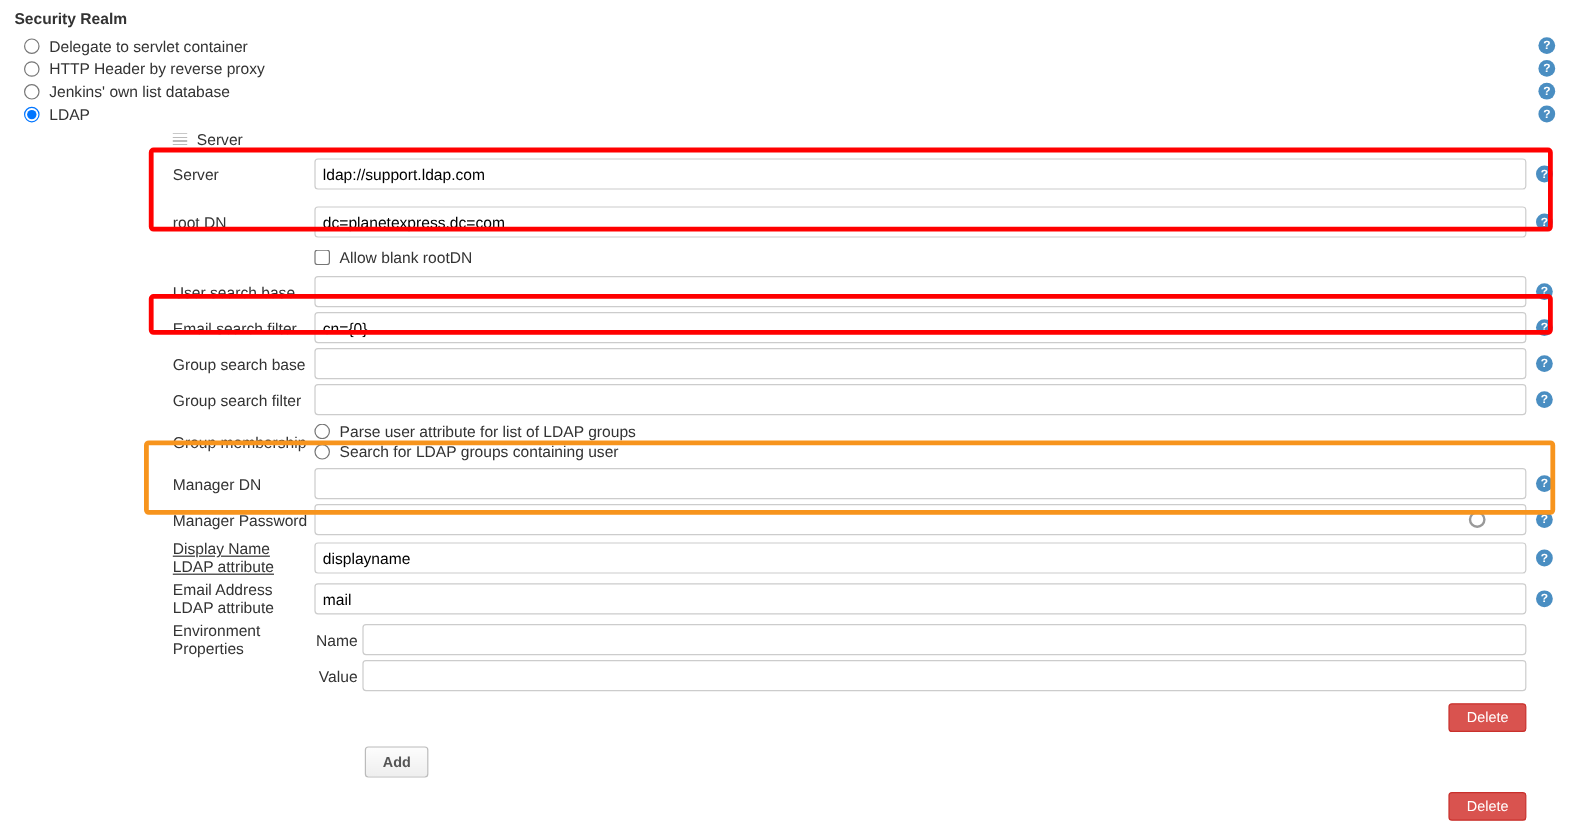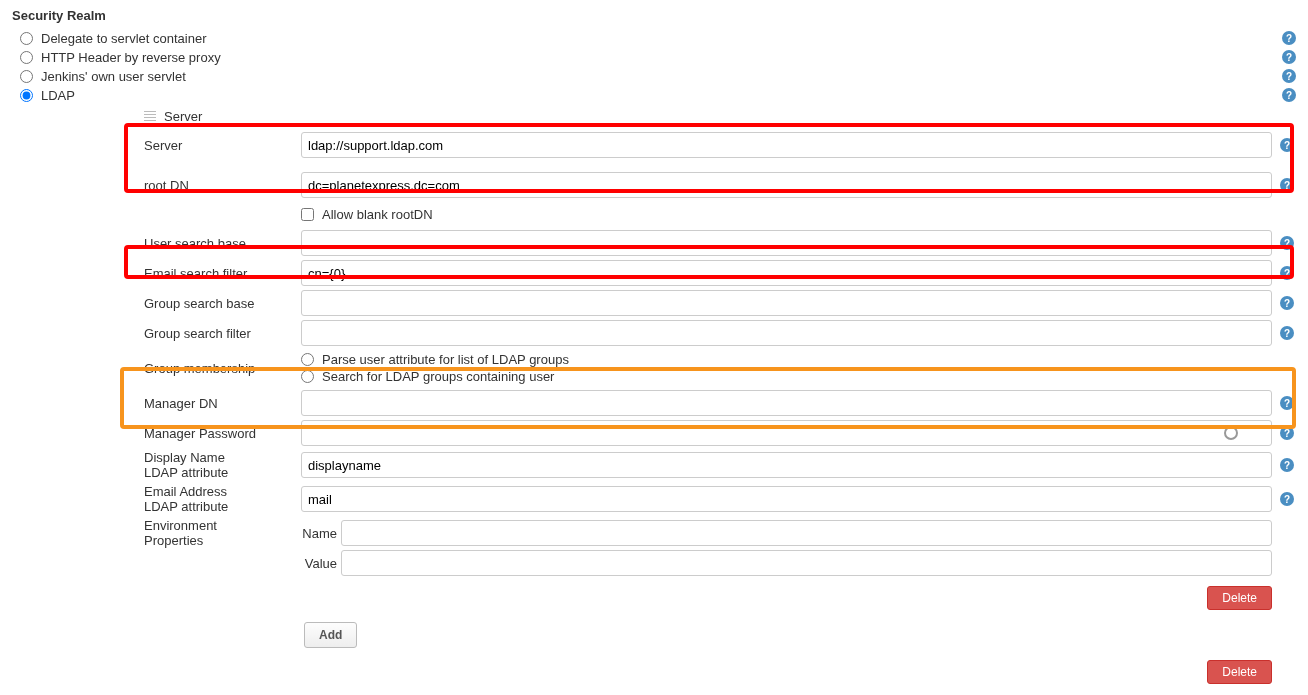--- a/index.html
+++ b/index.html
@@ -65,21 +65,20 @@
   }
   .form-row .flabel {
     width: 160px;
     padding-left: 42px;
     flex-shrink: 0;
   }
   .form-row .fcontrol {
     flex: 1;
     display: flex;
     align-items: center;
-    margin-left: 39px;
   }
   .form-row .fcontrol input[type=text],
   .form-row .fcontrol input[type=password] {
     width: 100%;
     border: 1px solid #ccc;
     border-radius: 3px;
     padding: 4px 6px;
     font-size: 13px;
     height: 26px;
   }
@@ -179,21 +178,21 @@
   <span class="label">Delegate to servlet container</span>
   <span class="help-icon">?</span>
 </div>
 <div class="radio-row">
   <input type="radio" name="realm" style="">
   <span class="label">HTTP Header by reverse proxy</span>
   <span class="help-icon">?</span>
 </div>
 <div class="radio-row">
   <input type="radio" name="realm" style="">
-  <span class="label">Jenkins' own user servlet</span>
+  <span class="label">Jenkins' own list database</span>
   <span class="help-icon">?</span>
 </div>
 <div class="radio-row">
   <input type="radio" name="realm" checked="" style="">
   <span class="label">LDAP</span>
   <span class="help-icon">?</span>
 </div>
 
 <div class="ldap-block">
 
@@ -311,21 +310,21 @@
         <input type="password" value="" style="">
         <span class="pw-eye"></span>
       </div>
     </div>
     <div class="help-col">
         <span class="help-icon">?</span>
       </div>
   </div>
 
   <div class="form-row">
-    <div class="flabel" style="width:160px;">Display Name LDAP attribute</div>
+    <div class="flabel" style="width:160px;text-decoration:underline;">Display Name LDAP attribute</div>
     <div class="fcontrol">
         <input type="text" value="displayname" style="">
       </div>
     <div class="help-col">
         <span class="help-icon">?</span>
       </div>
   </div>
 
   <div class="form-row">
     <div class="flabel" style="width:160px;">Email Address LDAP attribute</div>

